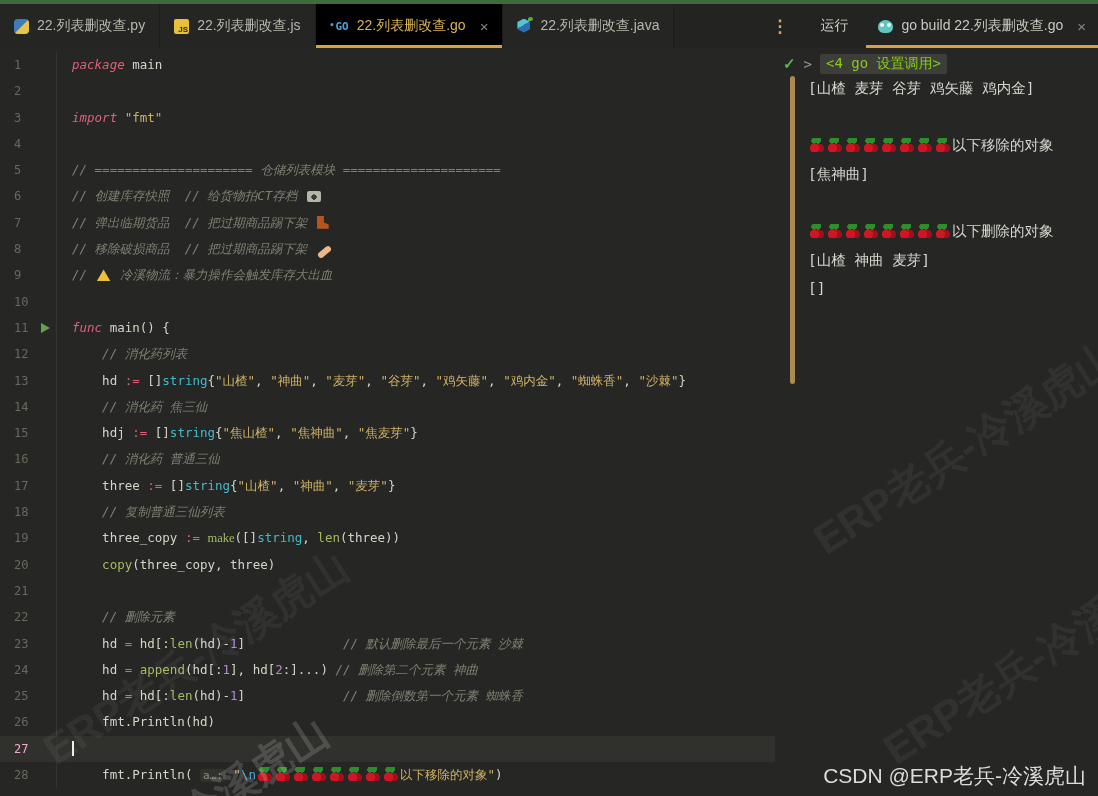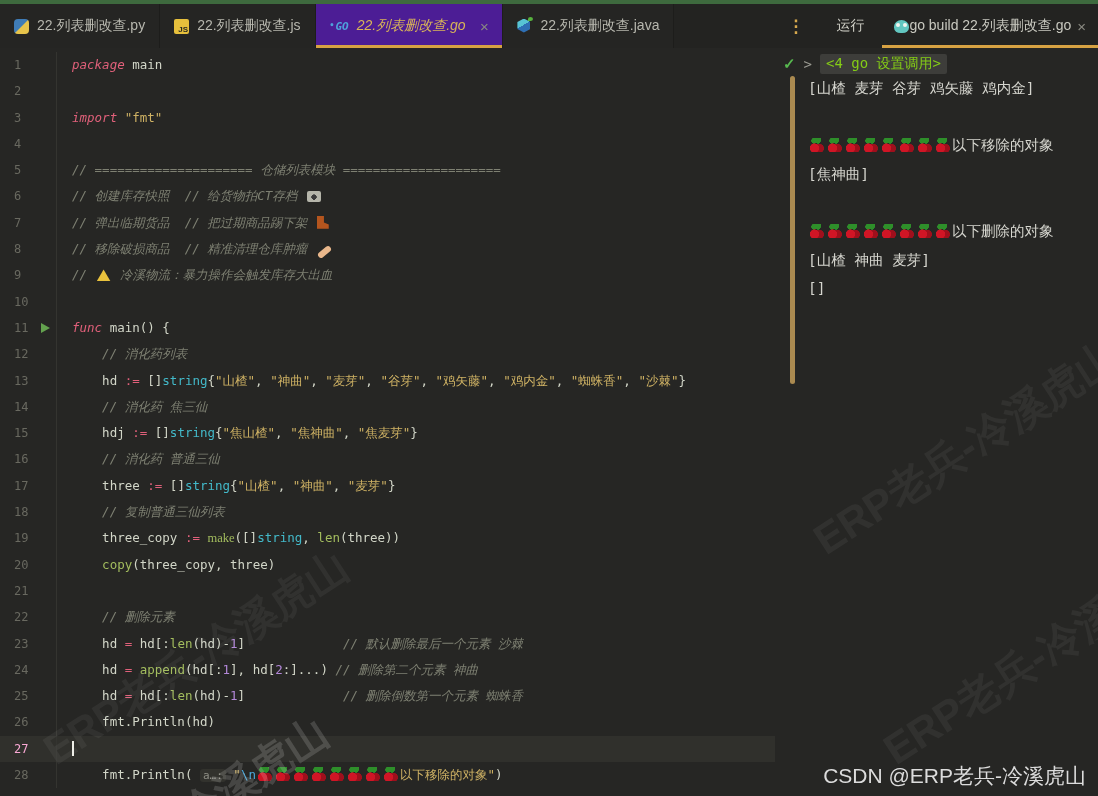--- a/index.html
+++ b/index.html
@@ -3,27 +3,27 @@
 <meta charset="utf-8">
 <style>
   html,body{margin:0;padding:0;background:#111;}
   .screen{position:relative;width:1098px;height:796px;background:#262624;overflow:hidden;
           font-family:"Liberation Sans",sans-serif;color:#d2d6c8;}
   .top-strip{height:4px;background:#3e6a3e;}
   
   .tabbar{height:44px;background:#232321;display:flex;align-items:stretch;}
   .tab{display:flex;align-items:center;gap:8px;padding:17px 14px;background:#252523;
        border-right:1px solid #1d1d1b;color:#b7b7ae;font-size:14px;position:relative;cursor:default;}
-  .tab.active{background:#4c1d95;color:#d9b558;font-style:italic;}
+  .tab.active{background:#000000;color:#d9b558;}
   .tab.active::after,.runtab.active::after{content:"";position:absolute;left:0;right:0;bottom:0;height:3px;background:#d7a243;}
   .tab .close,.runtab .close{color:#8a8a82;font-size:15px;margin-left:6px;}
   .spacer{flex:1;}
   .more{display:flex;align-items:center;color:#d7a94e;font-weight:bold;font-size:17px;padding:0 14px;letter-spacing:0;}
   .runlabel{display:flex;align-items:center;color:#cfcfc6;font-size:14px;padding:0 18px;}
-  .runtab{display:flex;align-items:center;padding:0 12px;color:#c9c9c0;font-size:14px;position:relative;}
+  .runtab{display:flex;align-items:center;gap:8px;padding:0 12px;color:#c9c9c0;font-size:14px;position:relative;}
   
   .pi{display:inline-block;}
   .pi-python{width:15px;height:15px;border-radius:4px;background:linear-gradient(135deg,#3f7cb6 0 48%,#e7c44b 52% 100%);}
   .pi-js{width:15px;height:15px;border-radius:2px;background:#e7c03c;color:#2b2b22;font-size:8px;font-weight:bold;
          display:inline-flex;align-items:flex-end;justify-content:flex-end;padding:0 1px;box-sizing:border-box;}
   .pi-go{color:#4ea1dc;font-weight:bold;font-size:11px;font-family:"DejaVu Sans Mono",monospace;}
   .pi-go::before{content:"•";font-size:8px;vertical-align:2px;margin-right:1px;}
   .pi-cube{width:13px;height:14px;position:relative;
            clip-path:polygon(50% 0,100% 25%,100% 75%,50% 100%,0 75%,0 25%);
            background:linear-gradient(150deg,#57c4d4 0 45%,#2e6fb4 45% 100%);}
@@ -119,21 +119,21 @@
 
   <div class="main">
     <div class="editor" id="code-root">
         <div class="cl"><span class="gut">1</span><span class="codepart"><span class="sk">package</span><span class="st"> main</span></span></div>
         <div class="cl"><span class="gut">2</span><span class="codepart"></span></div>
         <div class="cl"><span class="gut">3</span><span class="codepart"><span class="sk">import</span><span class="st"> </span><span class="ss">"fmt"</span></span></div>
         <div class="cl"><span class="gut">4</span><span class="codepart"></span></div>
         <div class="cl"><span class="gut">5</span><span class="codepart"><span class="sc">// ===================== 仓储列表模块 =====================</span></span></div>
         <div class="cl"><span class="gut">6</span><span class="codepart"><span class="sc">// 创建库存快照  // 给货物拍CT存档 </span><span class="pic pic-camera"></span></span></div>
         <div class="cl"><span class="gut">7</span><span class="codepart"><span class="sc">// 弹出临期货品  // 把过期商品踢下架 </span><span class="pic pic-boot"></span></span></div>
-        <div class="cl"><span class="gut">8</span><span class="codepart"><span class="sc">// 移除破损商品  // 精准清理仓库肿瘤 </span><span class="pic pic-bandage"></span></span></div>
+        <div class="cl"><span class="gut">8</span><span class="codepart"><span class="sc">// 移除破损商品  // 把过期商品踢下架 </span><span class="pic pic-bandage"></span></span></div>
         <div class="cl"><span class="gut">9</span><span class="codepart"><span class="sc">// </span><span class="pic pic-warning"></span><span class="sc"> 冷溪物流：暴力操作会触发库存大出血</span></span></div>
         <div class="cl"><span class="gut">10</span><span class="codepart"></span></div>
         <div class="cl"><span class="gut">11<span class="runtri"></span></span><span class="codepart"><span class="sk">func</span><span class="st"> main() {</span></span></div>
         <div class="cl"><span class="gut">12</span><span class="codepart"><span class="st">    </span><span class="sc">// 消化药列表</span></span></div>
         <div class="cl"><span class="gut">13</span><span class="codepart"><span class="st">    hd </span><span class="so">:=</span><span class="st"> []</span><span class="sy">string</span><span class="st">{</span><span class="ss">"山楂"</span><span class="st">, </span><span class="ss">"神曲"</span><span class="st">, </span><span class="ss">"麦芽"</span><span class="st">, </span><span class="ss">"谷芽"</span><span class="st">, </span><span class="ss">"鸡矢藤"</span><span class="st">, </span><span class="ss">"鸡内金"</span><span class="st">, </span><span class="ss">"蜘蛛香"</span><span class="st">, </span><span class="ss">"沙棘"</span><span class="st">}</span></span></div>
         <div class="cl"><span class="gut">14</span><span class="codepart"><span class="st">    </span><span class="sc">// 消化药 焦三仙</span></span></div>
         <div class="cl"><span class="gut">15</span><span class="codepart"><span class="st">    hdj </span><span class="so">:=</span><span class="st"> []</span><span class="sy">string</span><span class="st">{</span><span class="ss">"焦山楂"</span><span class="st">, </span><span class="ss">"焦神曲"</span><span class="st">, </span><span class="ss">"焦麦芽"</span><span class="st">}</span></span></div>
         <div class="cl"><span class="gut">16</span><span class="codepart"><span class="st">    </span><span class="sc">// 消化药 普通三仙</span></span></div>
         <div class="cl"><span class="gut">17</span><span class="codepart"><span class="st">    three </span><span class="so">:=</span><span class="st"> []</span><span class="sy">string</span><span class="st">{</span><span class="ss">"山楂"</span><span class="st">, </span><span class="ss">"神曲"</span><span class="st">, </span><span class="ss">"麦芽"</span><span class="st">}</span></span></div>
         <div class="cl"><span class="gut">18</span><span class="codepart"><span class="st">    </span><span class="sc">// 复制普通三仙列表</span></span></div>

